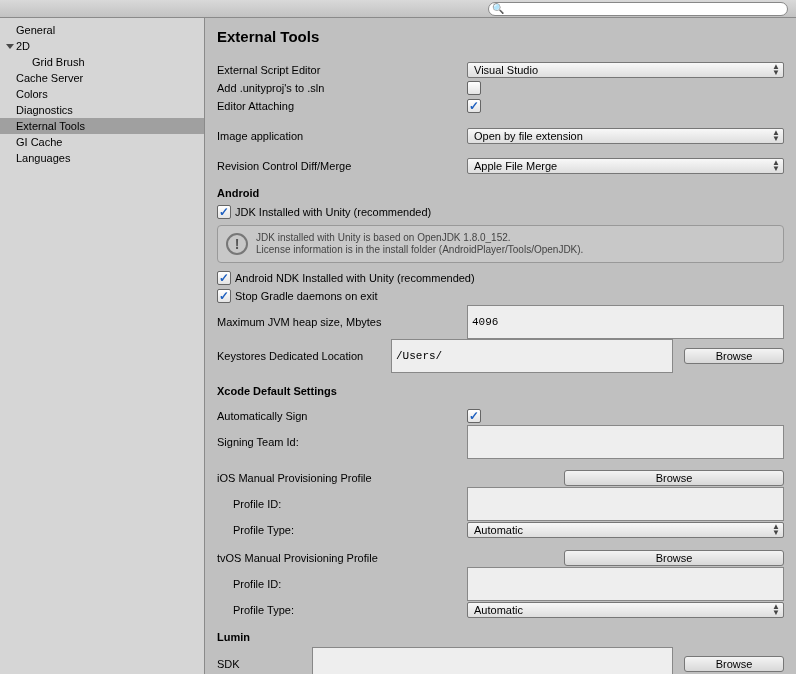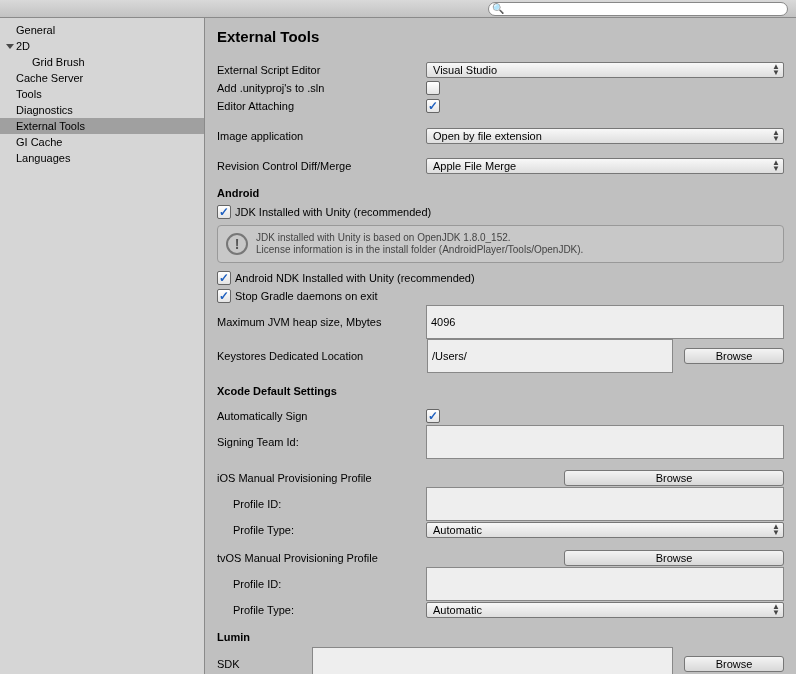--- a/index.html
+++ b/index.html
@@ -84,21 +84,21 @@
     font-weight: bold;
     margin-bottom: 16px;
   }
   .row {
     display: flex;
     align-items: center;
     min-height: 18px;
     margin-bottom: 0px;
   }
   .row .label {
-    width: 209px;
+    width: 250px;
     padding-left: 0;
   }
   .row .label.indent { padding-left: 16px; }
   .row .control {
     flex: 1;
     display: flex;
     align-items: center;
   }
   .select {
     flex: 1;
@@ -194,20 +194,21 @@
     flex-shrink: 0;
   }
   .info-text { font-size: 10px; color: #444; line-height: 12px; }
   .text-input {
     flex: 1;
     height: 22px;
     border: 1px solid #888;
     background: #eee;
     font-size: 11px;
     padding: 16px 4px;
+    font-family: Liberation Mono, monospace;
   }
   .btn {
     height: 16px;
     background: linear-gradient(#f4f4f4,#d8d8d8);
     border: 1px solid #777;
     border-radius: 3px;
     font-size: 11px;
     padding: 0 10px;
     line-height: 14px;
     cursor: default;
@@ -229,21 +230,21 @@
     <input class="search-input" type="text" placeholder="" style="">
   </div>
 </div>
 
 <div class="main">
   <div class="sidebar">
     <div class="sidebar-item"><span>General</span></div>
     <div class="sidebar-item" style="padding-left:6px"><span class="expand-arrow"></span><span>2D</span></div>
     <div class="sidebar-item child"><span>Grid Brush</span></div>
     <div class="sidebar-item"><span>Cache Server</span></div>
-    <div class="sidebar-item"><span>Tools</span></div>
+    <div class="sidebar-item"><span>Colors</span></div>
     <div class="sidebar-item"><span>Diagnostics</span></div>
     <div class="sidebar-item selected"><span>External Tools</span></div>
     <div class="sidebar-item"><span>GI Cache</span></div>
     <div class="sidebar-item"><span>Languages</span></div>
   </div>
 
   <div class="content">
     <h1 class="page-title">External Tools</h1>
 
     <div class="row">
@@ -302,21 +303,21 @@
         <span>Stop Gradle daemons on exit</span>
       </div>
 
     <div class="row">
       <div class="label">Maximum JVM heap size, Mbytes</div>
       <div class="control">
           <input class="text-input" type="text" value="4096" style="">
         </div>
     </div>
     <div class="row split">
-      <div class="label" style="width:210px">Keystores Dedicated Location</div>
+      <div class="label" style="width:174px">Keystores Dedicated Location</div>
       <div class="control">
         <input class="text-input" type="text" value="/Users/" style="">
         <div class="btn browse">Browse</div>
       </div>
     </div>
 
     <div class="section-head">Xcode Default Settings</div>
     <div style="height:6px"></div>
     <div class="row">
       <div class="label">Automatically Sign</div>

